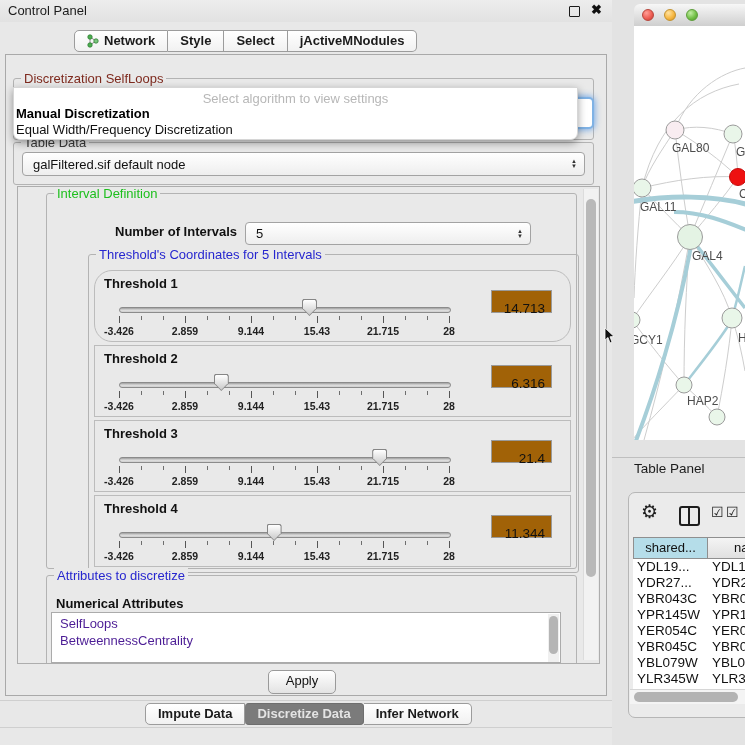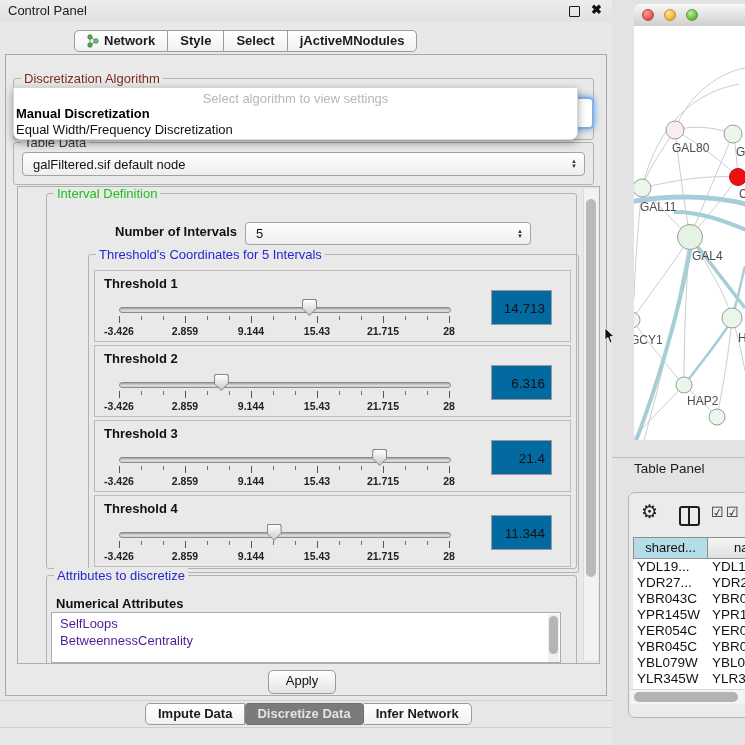--- a/index.html
+++ b/index.html
@@ -58,21 +58,21 @@
   .th-label{position:absolute;left:9px;top:5px;font-size:13px;font-weight:bold;color:#111;}
   .th-slider{position:absolute;left:0;top:0;width:380px;height:72px;}
   .track{position:absolute;left:24px;top:36px;width:330px;height:4px;background:linear-gradient(#9e9e9e,#dedede 55%,#cfcfcf);border:1px solid #8b8b8b;border-radius:3px;}
   .thumb{position:absolute;top:28px;width:15px;height:17px;background:#868686;clip-path:polygon(8% 0,92% 0,100% 10%,100% 55%,50% 100%,0 55%,0 10%);}
   .thumb .thumb-in{position:absolute;left:1px;top:1px;width:13px;height:15px;background:linear-gradient(#ffffff,#c9c9c9);clip-path:polygon(8% 0,92% 0,100% 10%,100% 55%,50% 100%,0 55%,0 10%);}
   .ticks{position:absolute;left:0;top:45px;height:8px;width:380px;}
   .tick{position:absolute;width:1px;height:4px;background:#6e6e6e;}
   .tick.major{height:7px;background:#555;}
   .tick-labels{position:absolute;left:0;top:54px;width:380px;height:12px;}
   .tick-labels span{position:absolute;transform:translateX(-50%);font-size:10.5px;font-weight:bold;color:#222;white-space:nowrap;}
-  .th-value{position:absolute;left:396px;top:19px;width:61px;height:35px;background:#0369a1;border:1px solid #9a9a9a;font-size:13.5px;color:#111;text-align:right;line-height:35px;padding-right:6px;box-sizing:border-box;}
+  .th-value{position:absolute;left:396px;top:19px;width:61px;height:23px;background:#a16207;border:1px solid #9a9a9a;font-size:13.5px;color:#111;text-align:right;line-height:35px;padding-right:6px;box-sizing:border-box;}
 
   #attr-group{left:28px;top:388px;width:529px;height:130px;}
   #attr-group > .gtitle{color:#2626cf;}
   #attr-subtitle{position:absolute;left:38px;top:409px;font-size:13px;font-weight:bold;color:#111;}
   #attr-list{position:absolute;left:33px;top:425px;width:510px;height:51px;background:#ffffff;border:1px solid #ababab;overflow:hidden;box-sizing:border-box;}
   #attr-list ul{margin:0;padding:2px 0 0 8px;list-style:none;}
   #attr-list li{font-size:13px;color:#4c1d95;line-height:17px;}
   .list-scroll{position:absolute;right:1px;top:1px;width:11px;height:48px;background:#f0f0f0;}
   .list-scroll .sthumb{position:absolute;left:1px;top:2px;width:9px;height:38px;border-radius:5px;background:#b5b5b5;}
 
@@ -144,21 +144,21 @@
           <span>Select</span>
         </div>
         <div class="tab">
           <span>jActiveMNodules</span>
         </div>
       </div>
 
     <div class="main-panel"></div>
 
     <div id="algo-group" class="group">
-      <span class="gtitle">Discretization Algorithm</span>
+      <span class="gtitle">Discretization SelfLoops</span>
     </div>
     <div id="algo-combo-behind"></div>
 
     <div id="algo-popup">
       <div class="hint">Select algorithm to view settings</div>
       <div class="item1">Manual Discretization</div>
       <div class="item2">Equal Width/Frequency Discretization</div>
     </div>
 
     <div id="tabledata-group" class="group">
@@ -180,21 +180,21 @@
           <span>5</span>
           <span class="arrows">
               <span>▲</span>
               <span>▼</span>
             </span>
         </div>
         <div id="thr-group" class="vp-group">
           <span class="gtitle">Threshold's Coordinates for 5 Intervals</span>
         </div>
         <div id="th-container">
-  <div class="th-panel" style="top: 76px;">
+  <div class="th-panel" style="top: 76px; border-radius: 18px;">
     <div class="th-label">Threshold 1</div>
     <div class="th-slider">
       <div class="track"></div>
       <div class="ticks">
                   <div class="tick major" style="left: 24px;"></div>
                   <div class="tick" style="left: 46px;"></div>
                   <div class="tick" style="left: 68px;"></div>
                   <div class="tick major" style="left: 90px;"></div>
                   <div class="tick" style="left: 112px;"></div>
                   <div class="tick" style="left: 134px;"></div>

